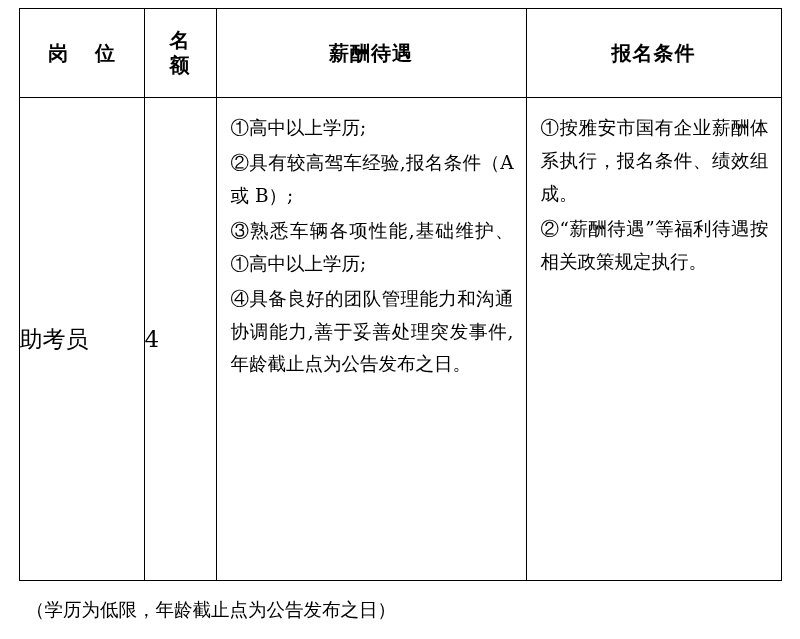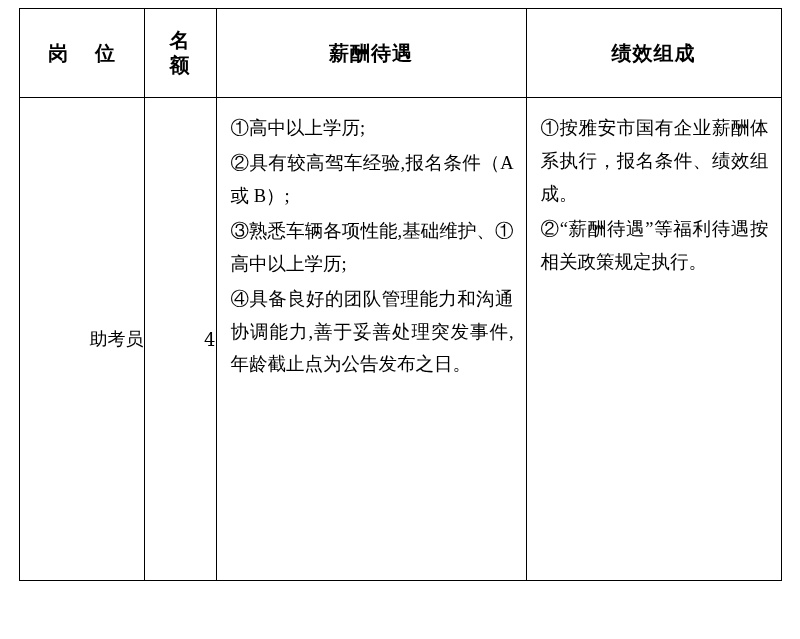--- a/index.html
+++ b/index.html
@@ -53,29 +53,28 @@
     display: inline-block;
     line-height: 1.25;
   }
   .hdr-spaced {
     letter-spacing: 10px;
     padding-left: 10px;
   }
 
   tbody td.cell-post,
   tbody td.cell-quota {
-    text-align: right;
-    font-size: 18px;
+    text-align: left;
+    font-size: 23px;
     height: 482px;
   }
   tbody td.cell-cond,
   tbody td.cell-salary {
     vertical-align: top;
     padding: 14px 12px 10px 14px;
-    font-family: Liberation Serif, serif;
   }
   .para {
     font-size: 18.5px;
     line-height: 1.78;
     text-align: justify;
     text-justify: inter-ideograph;
     margin: 0 0 2px 0;
   }
   .salary .para {
     line-height: 1.78;
@@ -104,21 +103,21 @@
           <span class="hdr-text hdr-spaced">岗  位</span>
         </td>
         <td>
           <span class="hdr-text hdr-two-line">名</span><br>
           <span class="hdr-text hdr-two-line">额</span>
         </td>
         <td>
           <span class="hdr-text">薪酬待遇</span>
         </td>
         <td>
-          <span class="hdr-text">绩效组成</span>
+          <span class="hdr-text">报名条件</span>
         </td>
       </tr>
     </thead>
     <tbody>
       <tr>
         <td class="cell-post">助考员</td>
         <td class="cell-quota">4</td>
         <td class="cell-cond">
           <p class="para">①高中以上学历;</p>
           <p class="para">②具有较高驾车经验,报名条件（A 或 B）;</p>
@@ -126,14 +125,15 @@
           <p class="para">④具备良好的团队管理能力和沟通协调能力,善于妥善处理突发事件,年龄截止点为公告发布之日。</p>
         </td>
         <td class="cell-salary salary">
           <p class="para">①按雅安市国有企业薪酬体系执行，报名条件、绩效组成。</p>
           <p class="para">②“薪酬待遇”等福利待遇按相关政策规定执行。</p>
         </td>
       </tr>
     </tbody>
   </table>
 
+  <div class="footnote">（学历为低限，年龄截止点为公告发布之日）</div>
 
 </div>
 
 </body></html>

